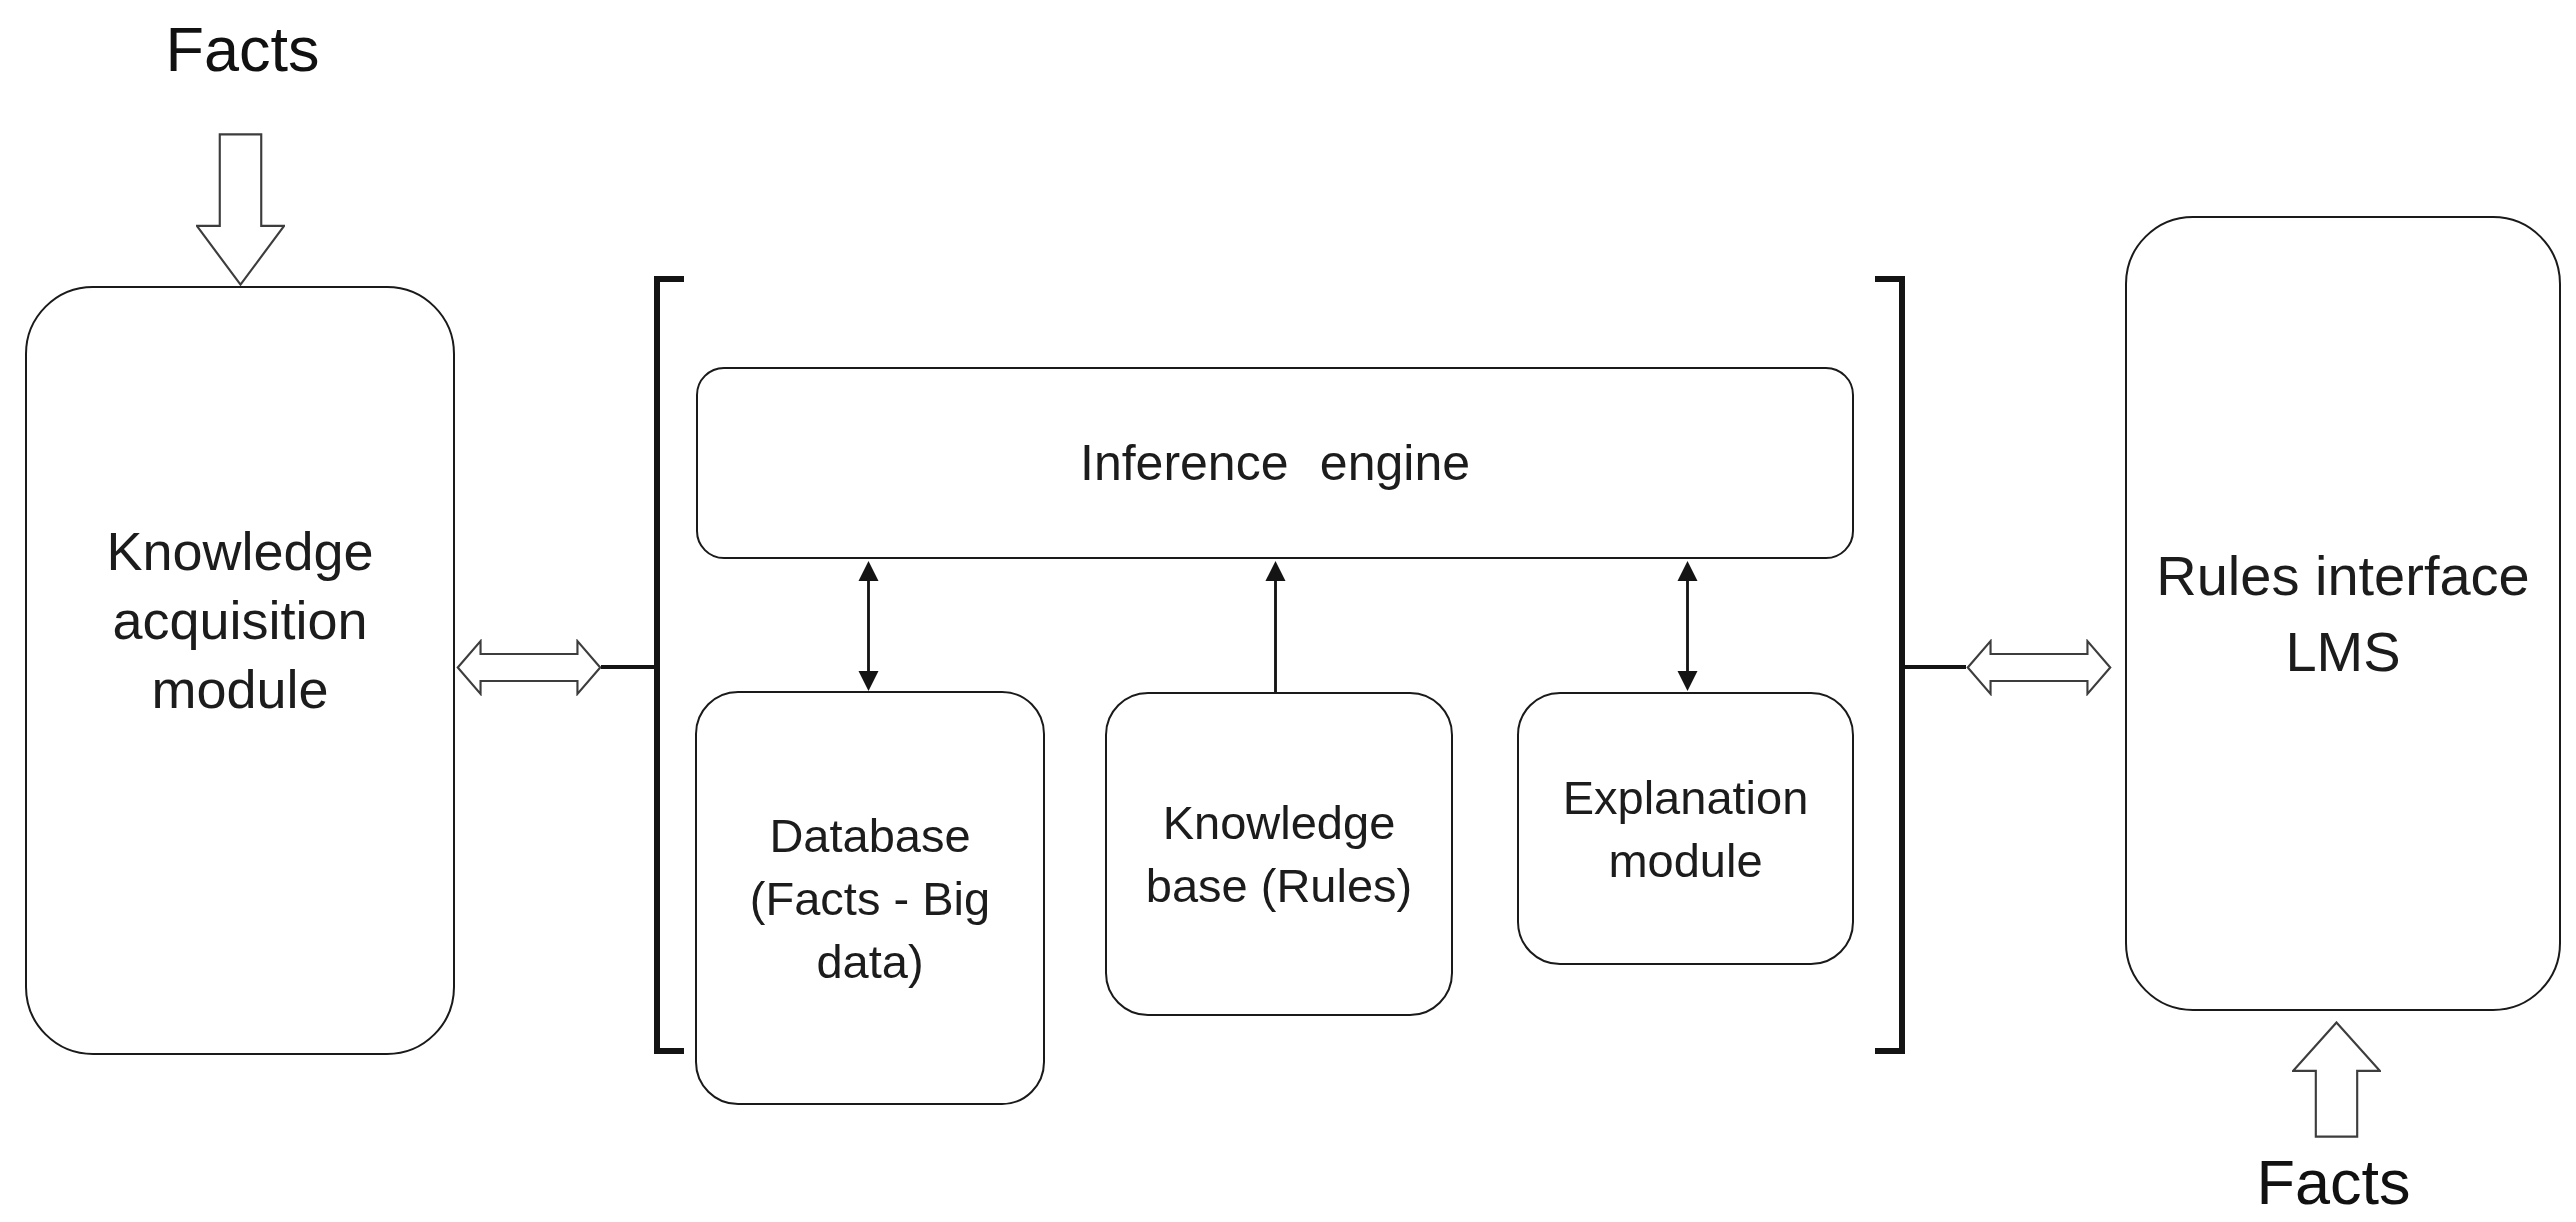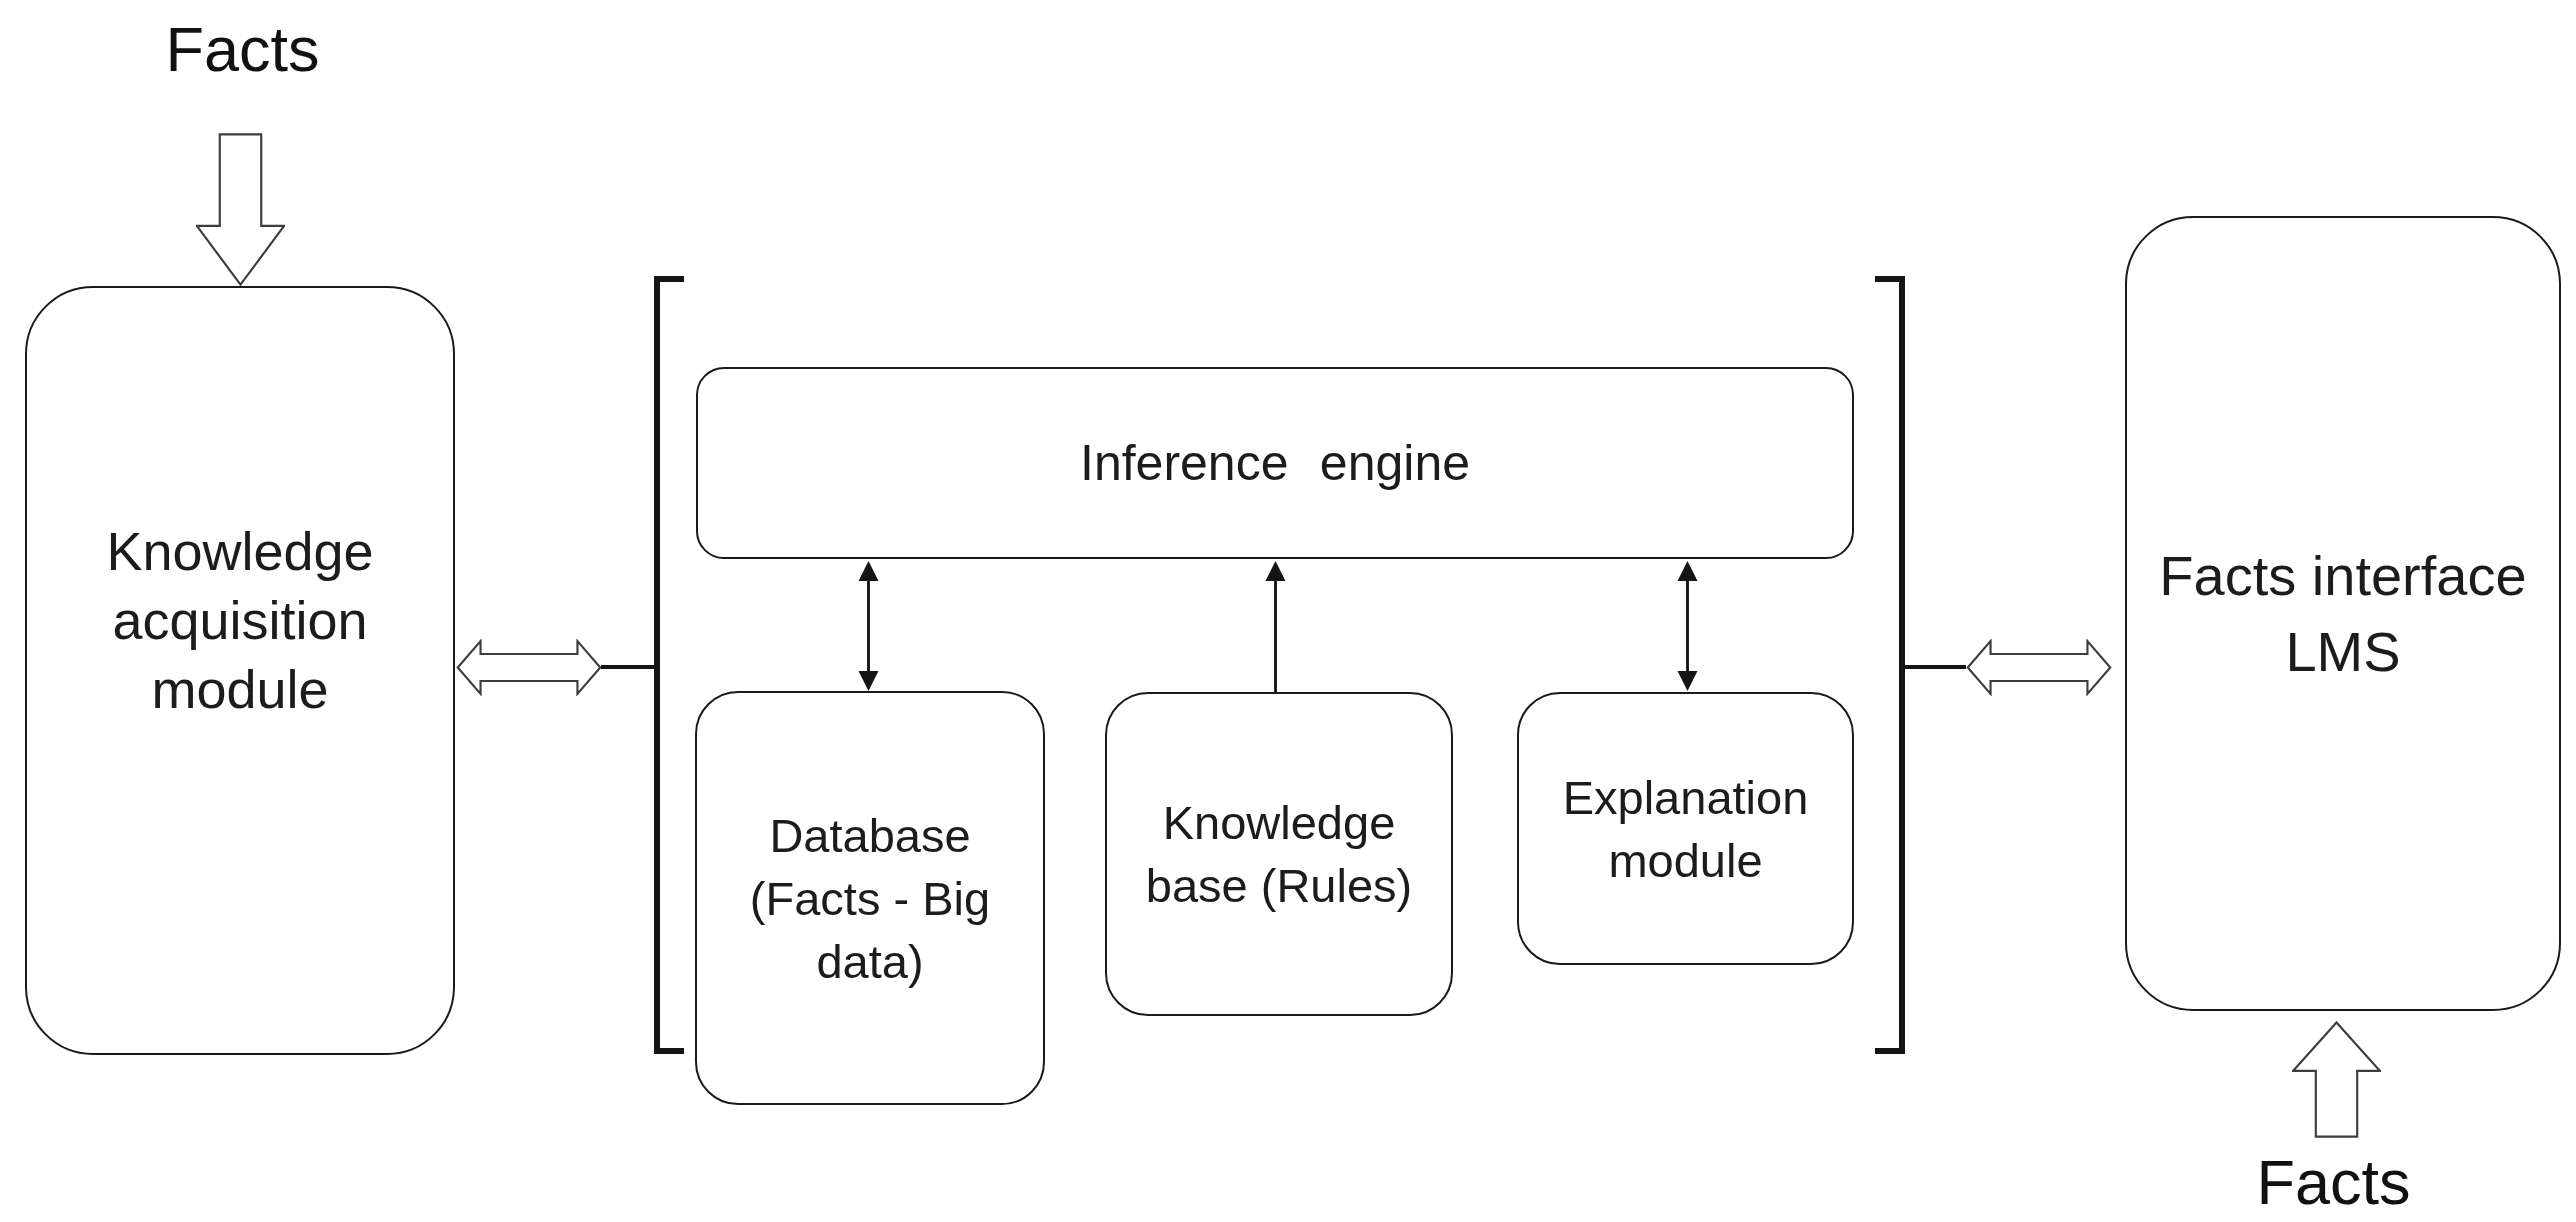--- a/index.html
+++ b/index.html
@@ -140,21 +140,21 @@
 
   <div class="bracket right"></div>
 
   <div class="connector" style="left:1905px; width:61px;"></div>
 
   <svg class="svg-abs" style="left:1966px; top:639px;" width="146" height="57" viewBox="0 0 204 80">
     <polygon points="2,40 34,3 34,21 170,21 170,3 202,40 170,77 170,59 34,59 34,77" fill="#ffffff" stroke="#3d3d3d" stroke-width="3" stroke-linejoin="miter"></polygon>
   </svg>
 
   <div class="node big-round" style="left:2125px; top:216px; width:436px; height:795px;">
-    <div class="node-label label-ui">Facts interface
+    <div class="node-label label-ui">Rules interface
 LMS</div>
   </div>
 
   <svg class="svg-abs" style="left:2292px; top:1021px;" width="89" height="117" viewBox="0 0 124 164">
     <polygon points="62,2 123,70 91,70 91,162 33,162 33,70 1,70" fill="#ffffff" stroke="#3d3d3d" stroke-width="3" stroke-linejoin="miter"></polygon>
   </svg>
 
   <div class="free-label" style="left:2226px; top:1146px; width:215px;">Facts</div>
 
 </div>

